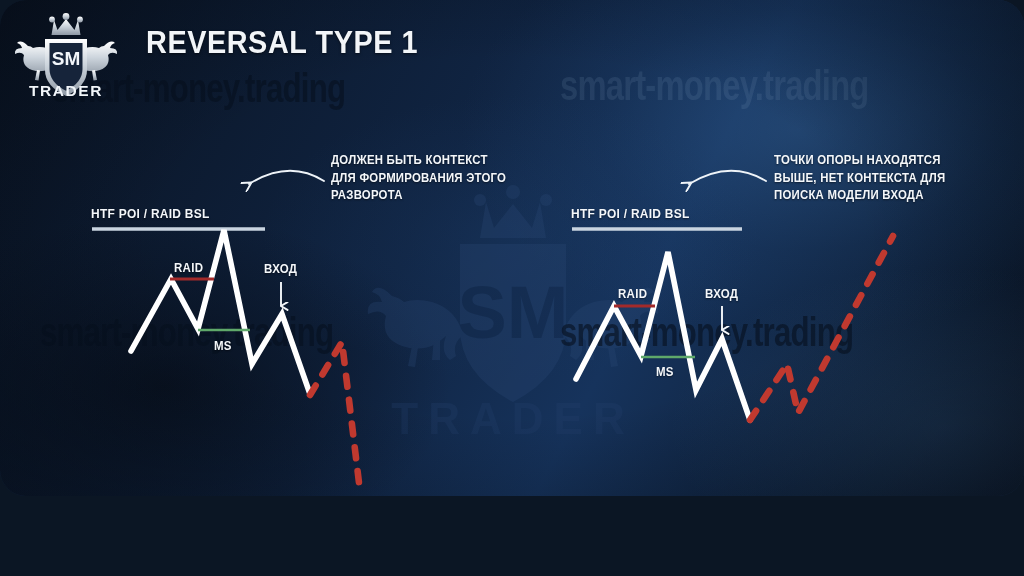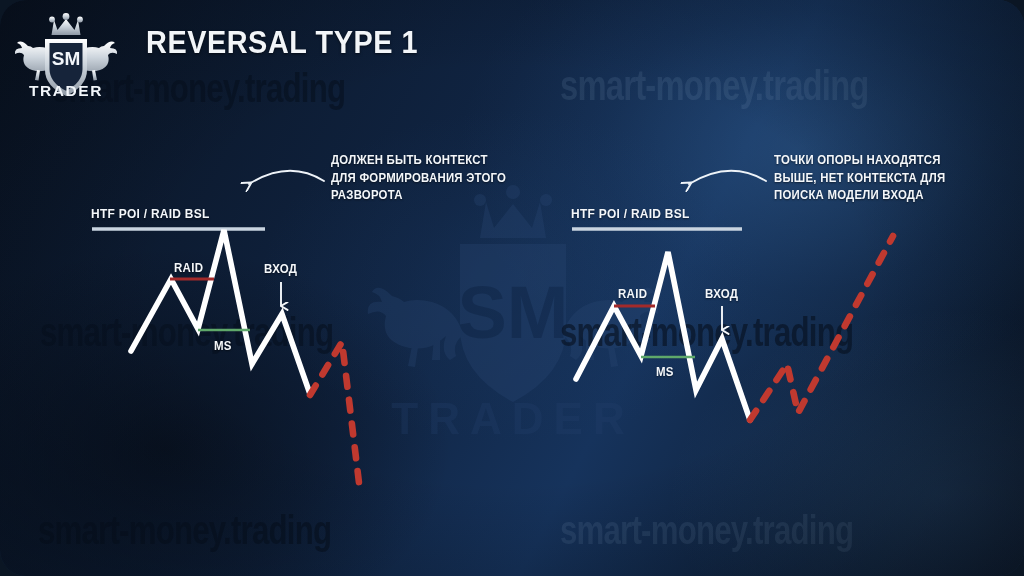--- a/index.html
+++ b/index.html
@@ -4,21 +4,21 @@
 <style>
   * { margin:0; padding:0; box-sizing:border-box; }
   html,body { background:#0b1624; }
   body {
     width:1024px; height:576px; position:relative; overflow:hidden;
     font-family:"Liberation Sans", sans-serif;
   }
 
   
   #stage{
-    position:absolute; inset:0; width:1024px; height:576px; overflow:hidden;
+    position:absolute; inset:0; width:1024px; height:496px; overflow:hidden;
     background:#10203a;
     border-radius:26px;
   }
   .bg-layer1{
     position:absolute; inset:0;
     background:linear-gradient(118deg,#091220 0%, #102442 42%, #16335c 62%, #0d1d33 88%, #0a1322 100%);
   }
   .bg-layer2{
     position:absolute; inset:0;
     background:radial-gradient(ellipse 46% 58% at 78% 26%, rgba(64,118,176,.30) 0%, rgba(40,82,132,.14) 42%, rgba(0,0,0,0) 72%);

